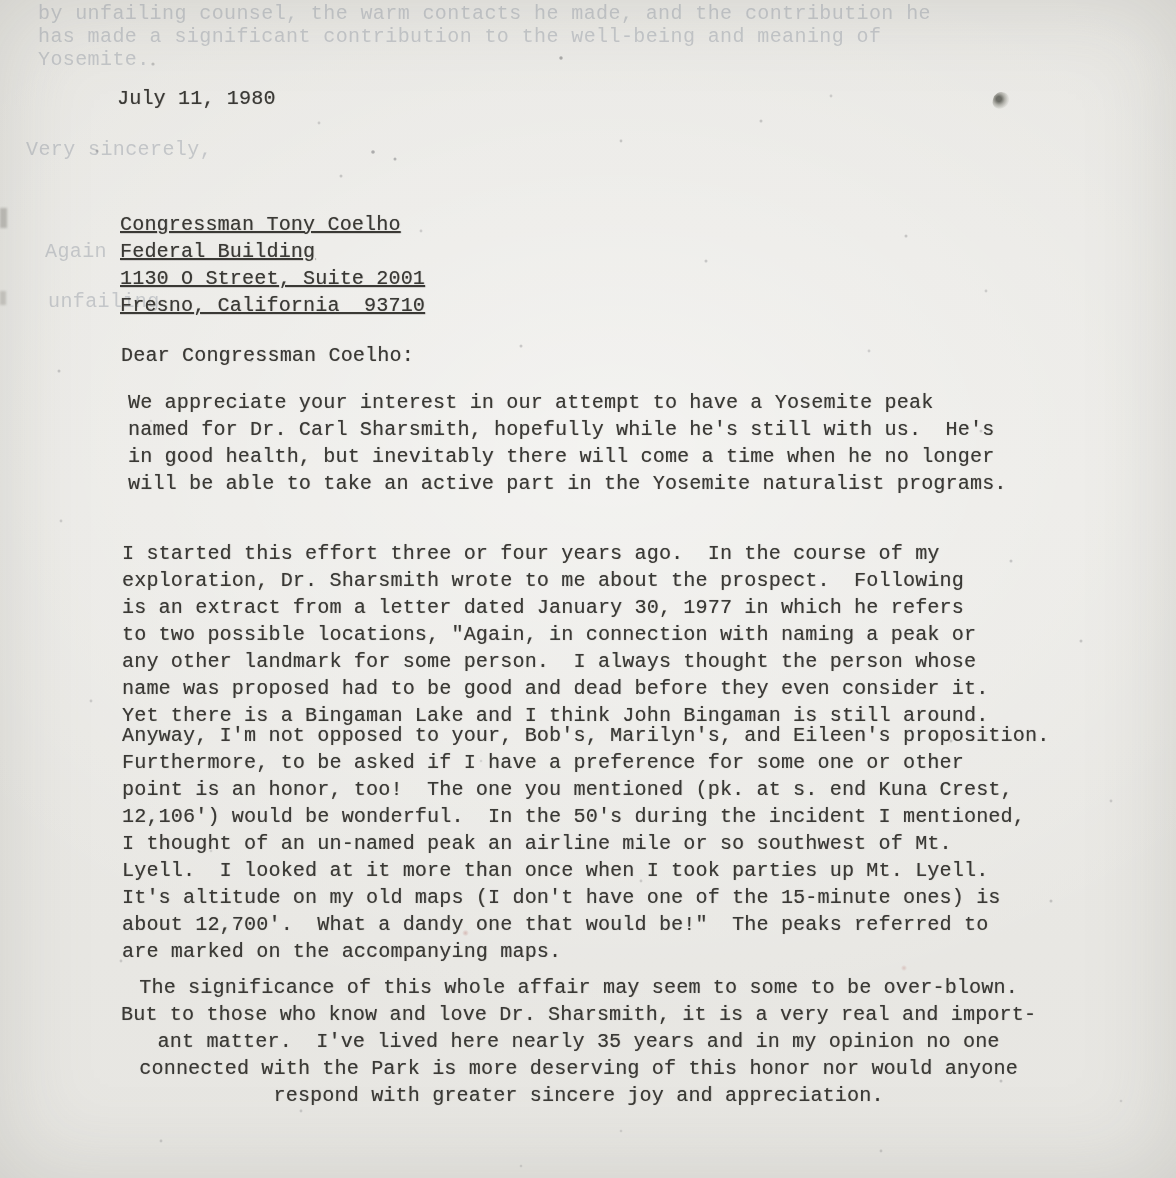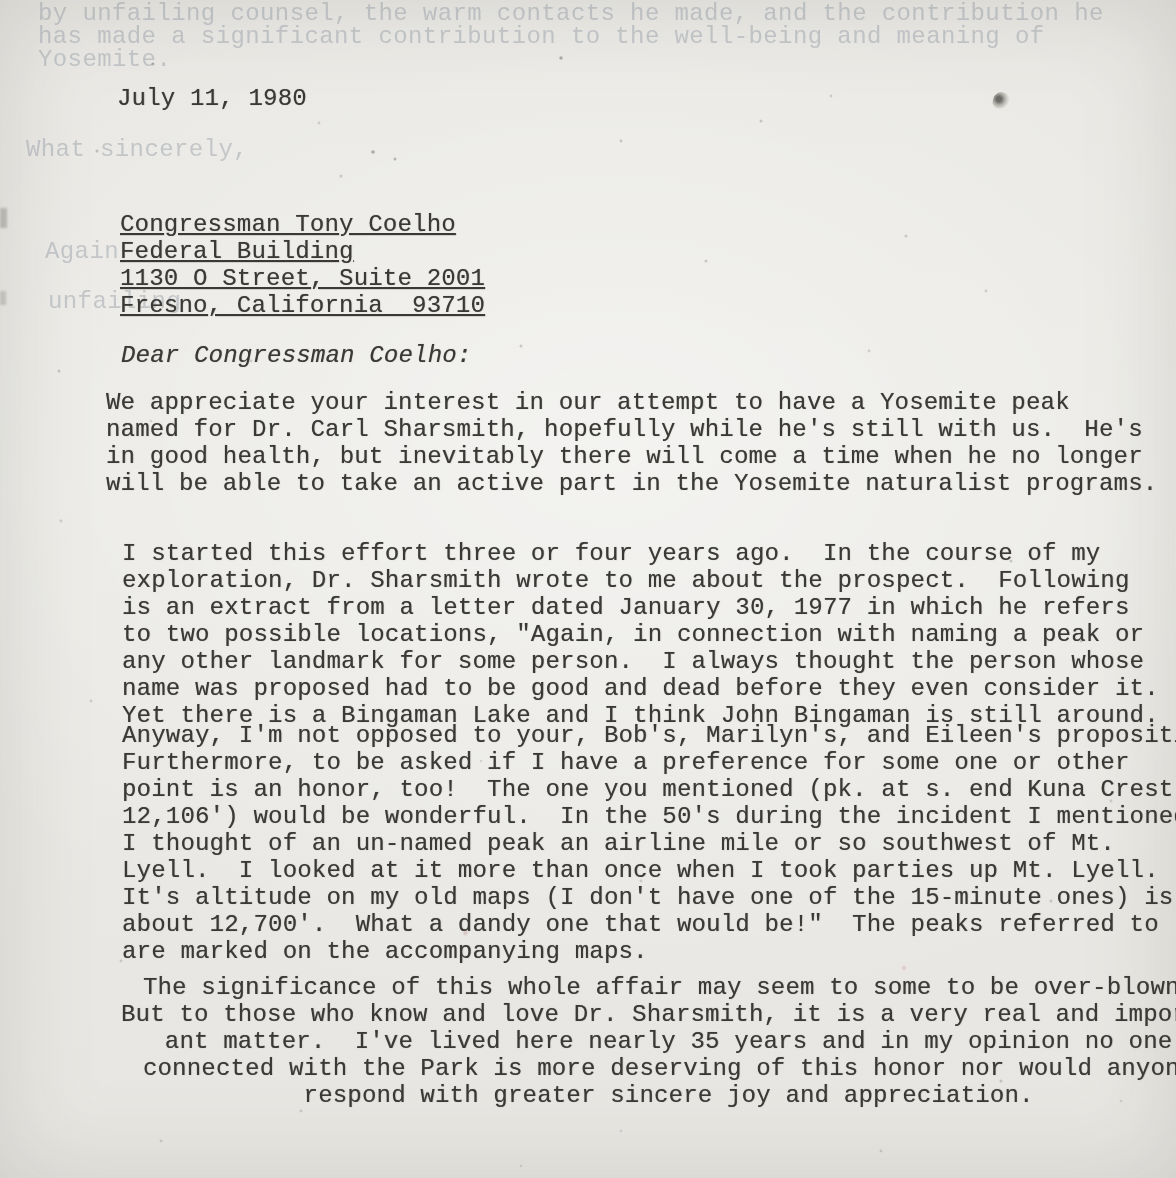--- a/index.html
+++ b/index.html
@@ -12,43 +12,43 @@
     background:
       radial-gradient(120% 85% at 52% 38%, rgba(255,255,255,0.45) 0%, rgba(255,255,255,0) 58%),
       linear-gradient(180deg, #e8e7e3 0%, #eae9e5 42%, #e7e6e2 100%);
     box-shadow: inset 0 0 90px rgba(125,122,115,0.22);
     font-family: "Liberation Mono", monospace;
   }
 
   
   .typed {
     position: absolute;
-    font-size: 24px;
+    font-size: 20px;
     line-height: 27px;
     letter-spacing: 0.2px;
     color: #3a3935;
     white-space: pre;
     text-shadow: 0.3px 0.3px 0.8px rgba(58,57,53,0.55);
   }
 
   
   .ghost {
     position: absolute;
-    font-size: 24px;
+    font-size: 20px;
     line-height: 23px;
     letter-spacing: 0.4px;
     color: rgba(126,133,146,0.36);
     white-space: pre;
     filter: blur(0.5px);
   }
 
   .date        { left: 117px; top: 85px; }
   .address     { left: 120px; top: 211px; text-decoration: underline; }
-  .salutation  { left: 121px; top: 342px; font-style: italic; }
-  .para-1      { left: 106px; top: 389px; }
+  .salutation  { left: 121px; top: 342px; }
+  .para-1      { left: 128px; top: 389px; }
   .para-2      { left: 122px; top: 540px; }
   .para-3      { left: 122px; top: 722px; }
   .para-4      { left: 121px; top: 974px; text-align: center; }
 
   .ghost-top       { left: 38px;  top: 2px; }
   .ghost-pursue    { left: 26px;  top: 89px; }
   .ghost-closing   { left: 26px;  top: 138px; }
   .ghost-signature { left: 45px;  top: 240px; }
   .ghost-enclosure { left: 48px;  top: 290px; }
 
@@ -129,21 +129,21 @@
   }
 </style>
 </head>
 <body>
 
 <div class="page">
 
   <div class="ghost ghost-top">by unfailing counsel, the warm contacts he made, and the contribution he
 has made a significant contribution to the well-being and meaning of
 Yosemite.</div>
-  <div class="ghost ghost-closing">What sincerely,</div>
+  <div class="ghost ghost-closing">Very sincerely,</div>
   <div class="ghost ghost-signature">Again</div>
   <div class="ghost ghost-enclosure">unfailing</div>
 
   <div class="typed date">July 11, 1980</div>
 
   <div class="typed address">Congressman Tony Coelho
 Federal Building
 1130 O Street, Suite 2001
 Fresno, California  93710</div>
 

